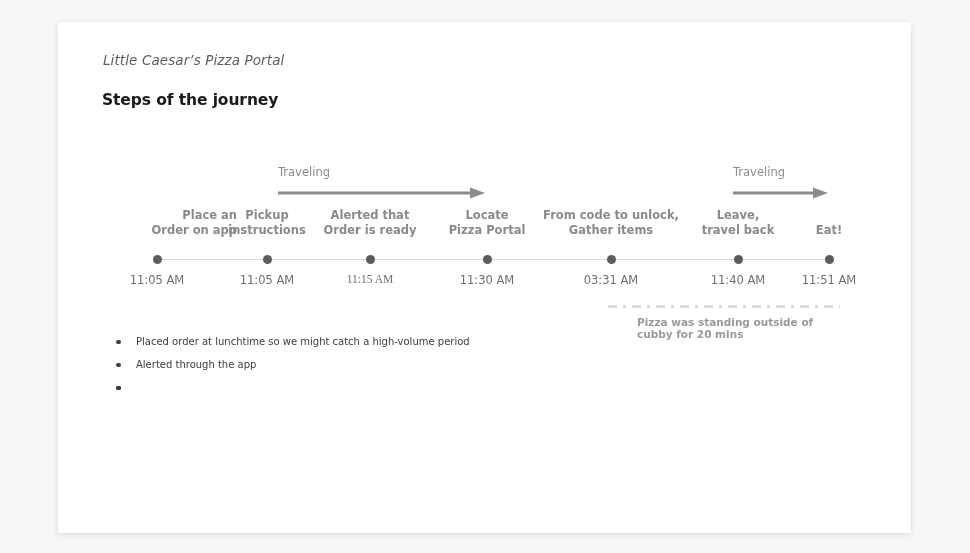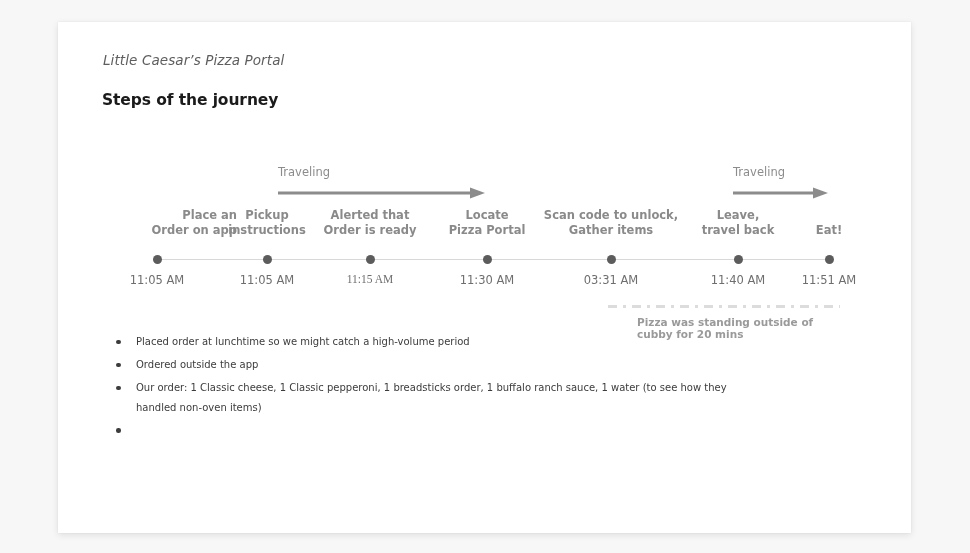--- a/index.html
+++ b/index.html
@@ -214,21 +214,21 @@
           <div class="dot" style="left: 80px; top: 233px; background: rgb(92, 92, 92);"></div>
           <div class="step-time" style="top: 251px; color: rgb(110, 110, 110); font-family: Liberation Serif, serif;">11:15 AM</div>
         </div>
         <div class="step" style="left: 429px; top: 0px; height: 0px;">
           <div class="step-label" style="bottom: auto; top: 186px; color: rgb(138, 138, 138);">Locate
 Pizza Portal</div>
           <div class="dot" style="left: 80px; top: 233px; background: rgb(92, 92, 92);"></div>
           <div class="step-time" style="top: 251px; color: rgb(110, 110, 110);">11:30 AM</div>
         </div>
         <div class="step" style="left: 553px; top: 0px; height: 0px;">
-          <div class="step-label" style="bottom: auto; top: 186px; color: rgb(138, 138, 138);">Scan code to unlock,
+          <div class="step-label" style="bottom: auto; top: 186px; color: rgb(138, 138, 138);">From code to unlock,
 Gather items</div>
           <div class="dot" style="left: 80px; top: 233px; background: rgb(92, 92, 92);"></div>
           <div class="step-time" style="top: 251px; color: rgb(110, 110, 110);">03:31 AM</div>
         </div>
         <div class="step" style="left: 680px; top: 0px; height: 0px;">
           <div class="step-label" style="bottom: auto; top: 186px; color: rgb(138, 138, 138);">Leave,
 travel back</div>
           <div class="dot" style="left: 80px; top: 233px; background: rgb(92, 92, 92);"></div>
           <div class="step-time" style="top: 251px; color: rgb(110, 110, 110);">11:40 AM</div>
         </div>
@@ -242,18 +242,18 @@
         <div id="annotation" style="left: 550px; top: 283px; width: 232px;">
           <div id="annotation-rule" style="width: 232px; height: 3px; border: none; background: repeating-linear-gradient(to right, rgb(220, 220, 220) 0px, rgb(220, 220, 220) 9px, rgba(0, 0, 0, 0) 9px, rgba(0, 0, 0, 0) 15px, rgb(220, 220, 220) 15px, rgb(220, 220, 220) 18px, rgba(0, 0, 0, 0) 18px, rgba(0, 0, 0, 0) 24px);"></div>
           <div id="annotation-text" style="color: rgb(154, 154, 154);">Pizza was standing outside of
 cubby for 20 mins</div>
         </div>
       </div>
   </div>
 
   <div id="notes">
       <div class="note-row"><span class="note-bullet" style="background: rgb(60, 60, 60);"></span><span style="color: rgb(60, 60, 60);">Placed order at lunchtime so we might catch a high-volume period</span></div>
-      <div class="note-row"><span class="note-bullet" style="background: rgb(60, 60, 60);"></span><span style="color: rgb(60, 60, 60);">Ordered outside the app</span></div>
-      <div class="note-row"><span class="note-bullet" style="background: rgb(60, 60, 60);"></span><span style="color: rgb(60, 60, 60);">Our order: 1 Classic cheese, 1 Classic pepperoni, 1 breadsticks order, 1 buffalo ranch sauce, 1 water (to see how they handled non-oven items)</span></div>
+      <div class="note-row"><span class="note-bullet" style="background: rgb(60, 60, 60);"></span><span style="color: rgb(60, 60, 60);">Alerted through the app</span></div>
+      <div class="note-row"><span class="note-bullet" style="background: rgb(60, 60, 60);"></span></div>
       <div class="note-row"><span class="note-bullet" style="background: rgb(60, 60, 60);"></span></div>
     </div>
 
 </div>
 
 </body></html>

